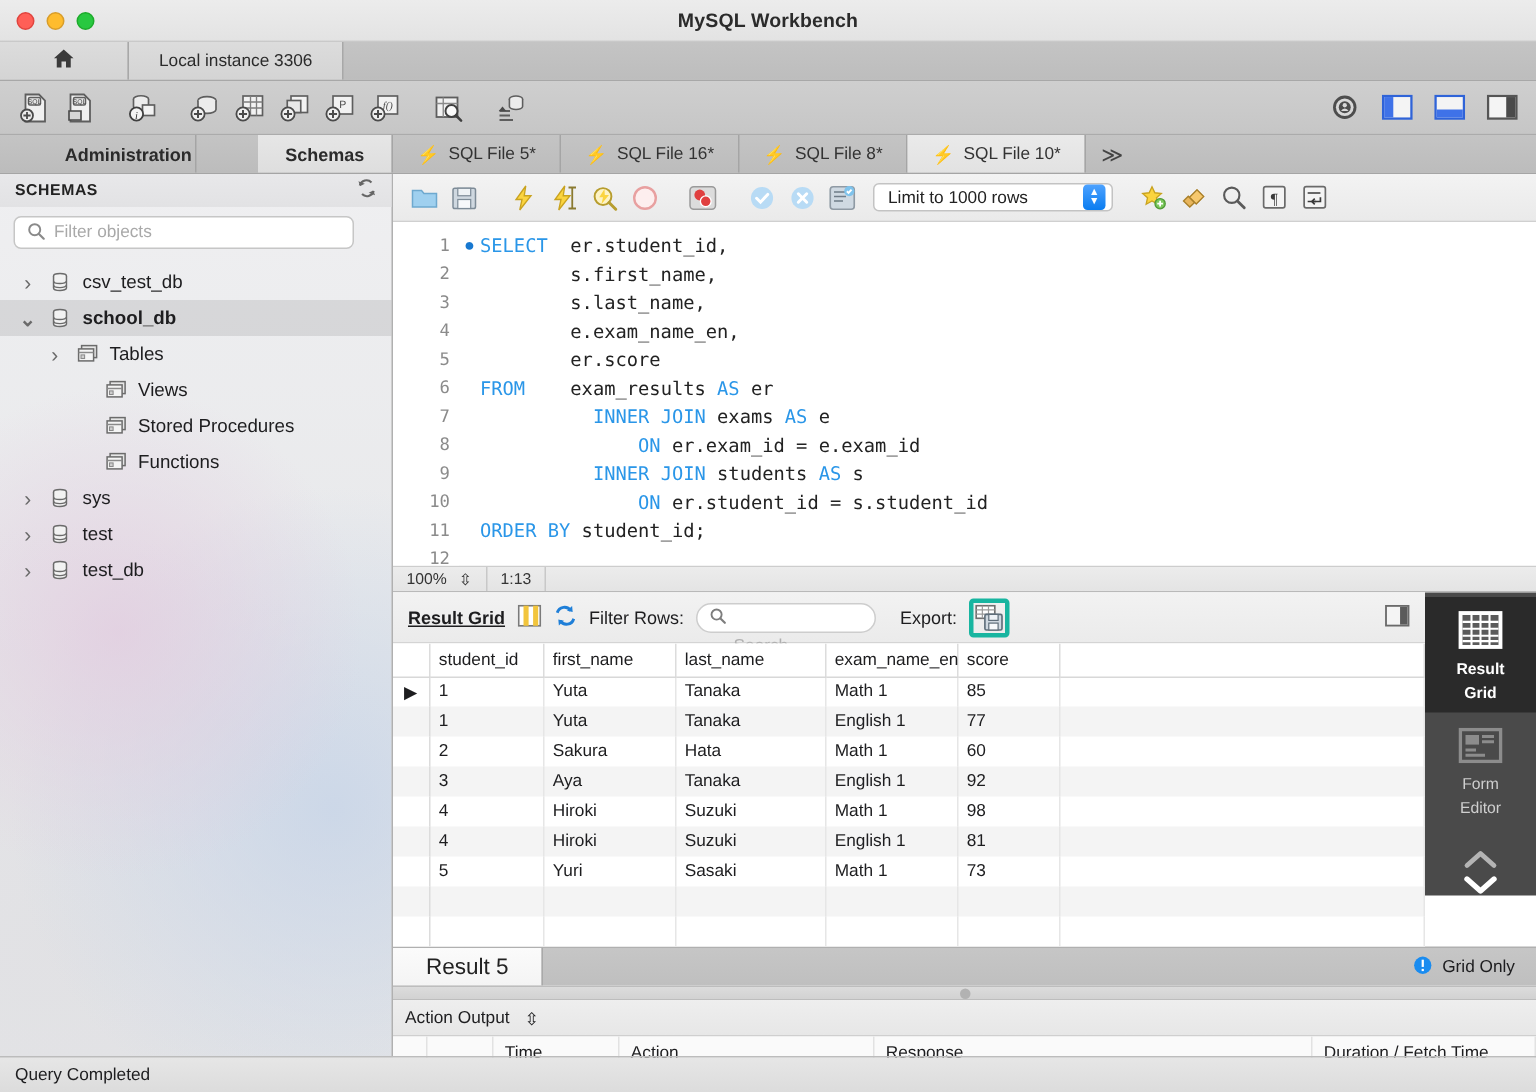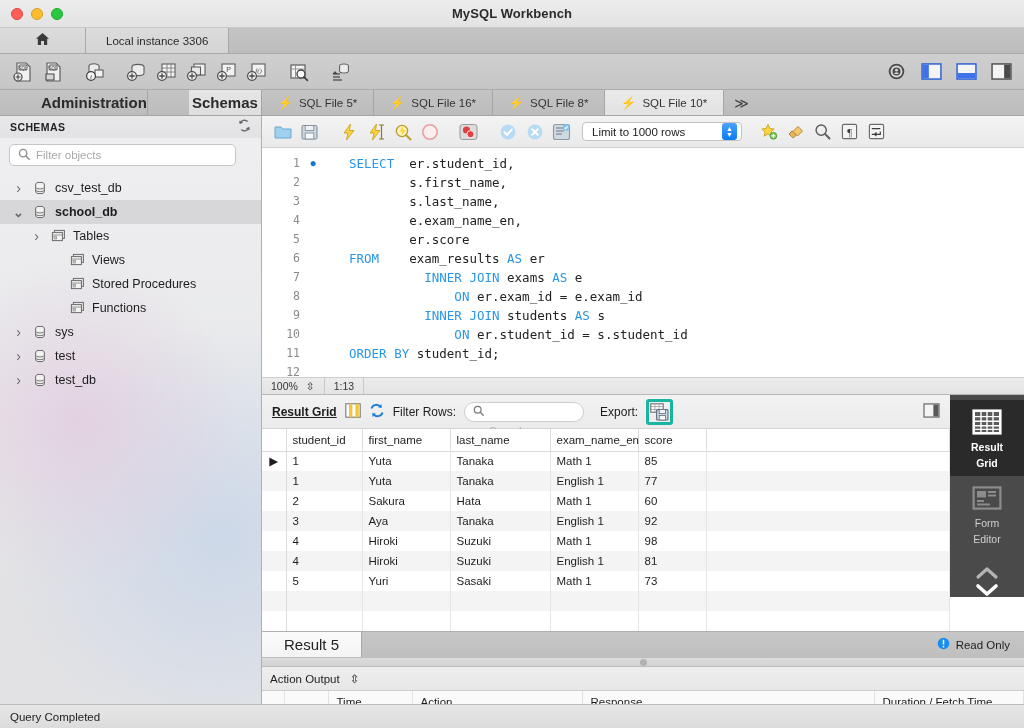--- a/index.html
+++ b/index.html
@@ -63,21 +63,21 @@
 
   
   .tabbar {
     height: 26px; flex: 0 0 26px; display: flex; align-items: stretch;
     background: linear-gradient(#c4c4c4, #bcbcbc);
     border-bottom: 1px solid #a5a5a5;
   }
   .tabbar .left-tabs { width: 262px; display: flex; }
   .tabbar .tab {
     flex: 1; display: flex; align-items: center; justify-content: center; gap: 5px;
-    font-size: 15px; color: #2b2b2b; border-right: 1px solid #a5a5a5; margin-left: 41px;
+    font-size: 12px; color: #2b2b2b; border-right: 1px solid #a5a5a5; margin-left: 41px;
   }
   .tabbar .tab.bold { font-weight: 700; }
   .tabbar .tab.active { background: linear-gradient(#e6e6e6, #dedede); }
   .tabbar .tab.inactive { background: transparent; }
   .sqltabs { display: flex; flex: 1; }
   .sqltab {
     display: flex; align-items: center; gap: 6px; padding: 0 16px;
     font-size: 11.5px; color: #333; border-right: 1px solid #a5a5a5;
   }
   .sqltab.active { background: linear-gradient(#eaeaea, #e2e2e2); }
@@ -155,21 +155,21 @@
     padding-top: 6px; font-family: "DejaVu Sans Mono", monospace; font-size: 11.5px; color: #8b8b8b;
   }
   .gutter div { height: 19px; line-height: 19px; padding-right: 6px; }
   .bpcol { width: 14px; flex: 0 0 14px; padding-top: 6px; }
   .bpcol div { height: 19px; line-height: 19px; text-align: center; }
   .bp-dot { color: #1878d0; font-size: 12px; }
   .code {
     flex: 1; padding-top: 6px; font-family: "DejaVu Sans Mono", monospace;
     font-size: 12.5px; color: #222; white-space: pre;
   }
-  .code div { height: 19px; line-height: 19px; margin-left: 29px; }
+  .code div { height: 19px; line-height: 19px; }
   .kw { color: #2a96e8; }
 
   
   .ed-status {
     height: 18px; flex: 0 0 18px; display: flex; align-items: center;
     background: linear-gradient(#ececec,#e4e4e4); border-top: 1px solid #cdcdcd;
     border-bottom: 1px solid #b9b9b9; font-size: 10.5px; color: #333;
   }
   .ed-status .cell { padding: 0 9px; height: 100%; display: flex; align-items: center; gap: 8px;
                      border-right: 1px solid #c8c8c8; }
@@ -903,21 +903,21 @@
         <div class="res-tabbar">
           <div class="res-tab">Result 5</div>
           <div class="res-tab-fill">
             <span>
               <svg width="13" height="13" viewBox="0 0 14 14">
                   <circle cx="7" cy="7" r="6.2" fill="#1a8cf0"></circle>
                   <rect x="6.2" y="3" width="1.6" height="5.2" fill="#fff"></rect>
                   <rect x="6.2" y="9.6" width="1.6" height="1.6" fill="#fff"></rect>
                 </svg>
             </span>
-            <span class="readonly">Read Only</span>
+            <span class="readonly">Grid Only</span>
           </div>
         </div>
       </div>
 
       <div class="splitter">
         <div class="grip"></div>
       </div>
 
       <div class="action-out">
         <div class="ao-head">

